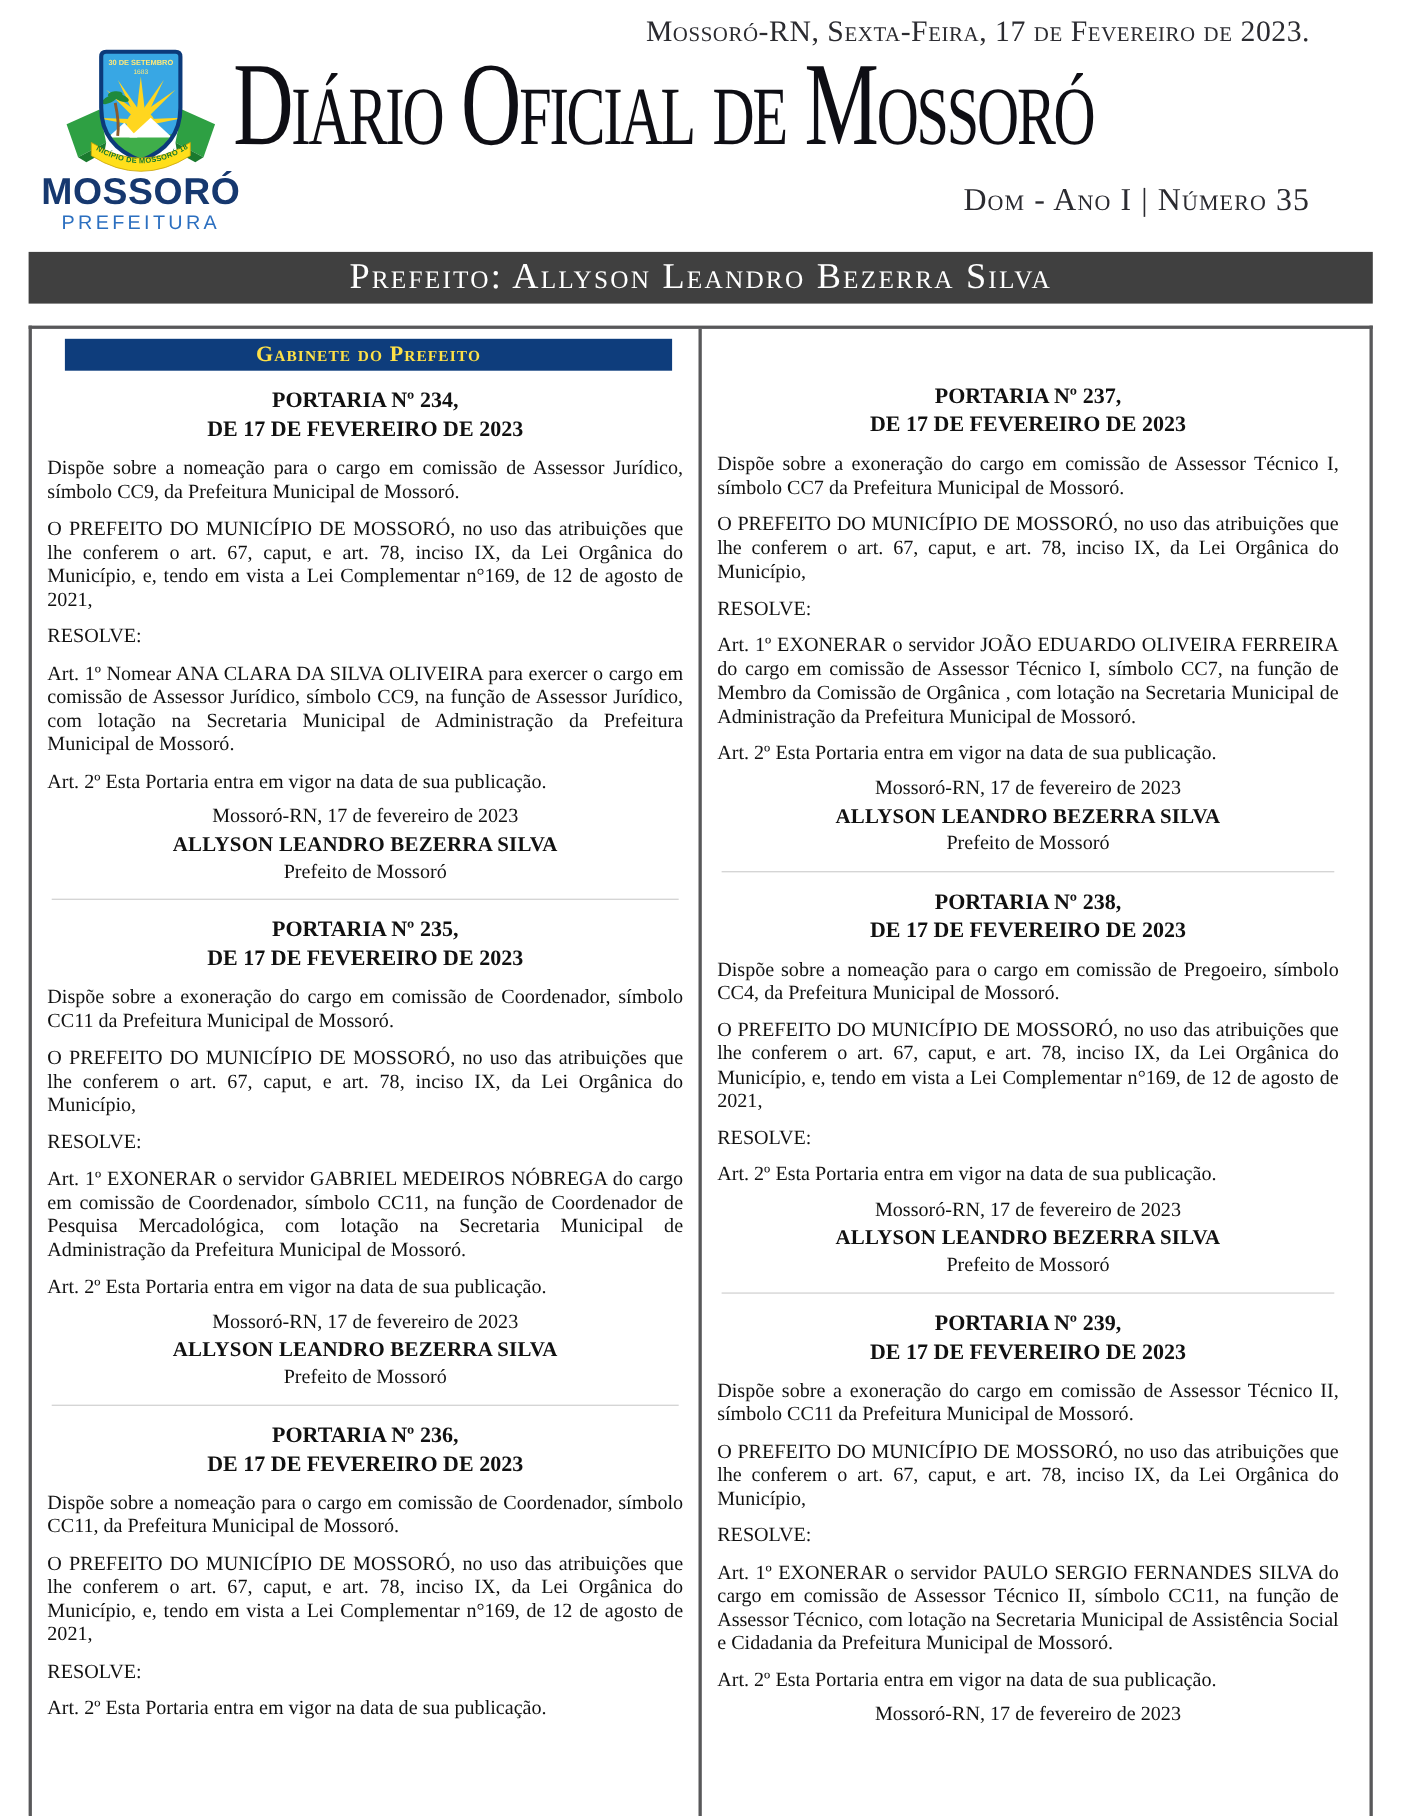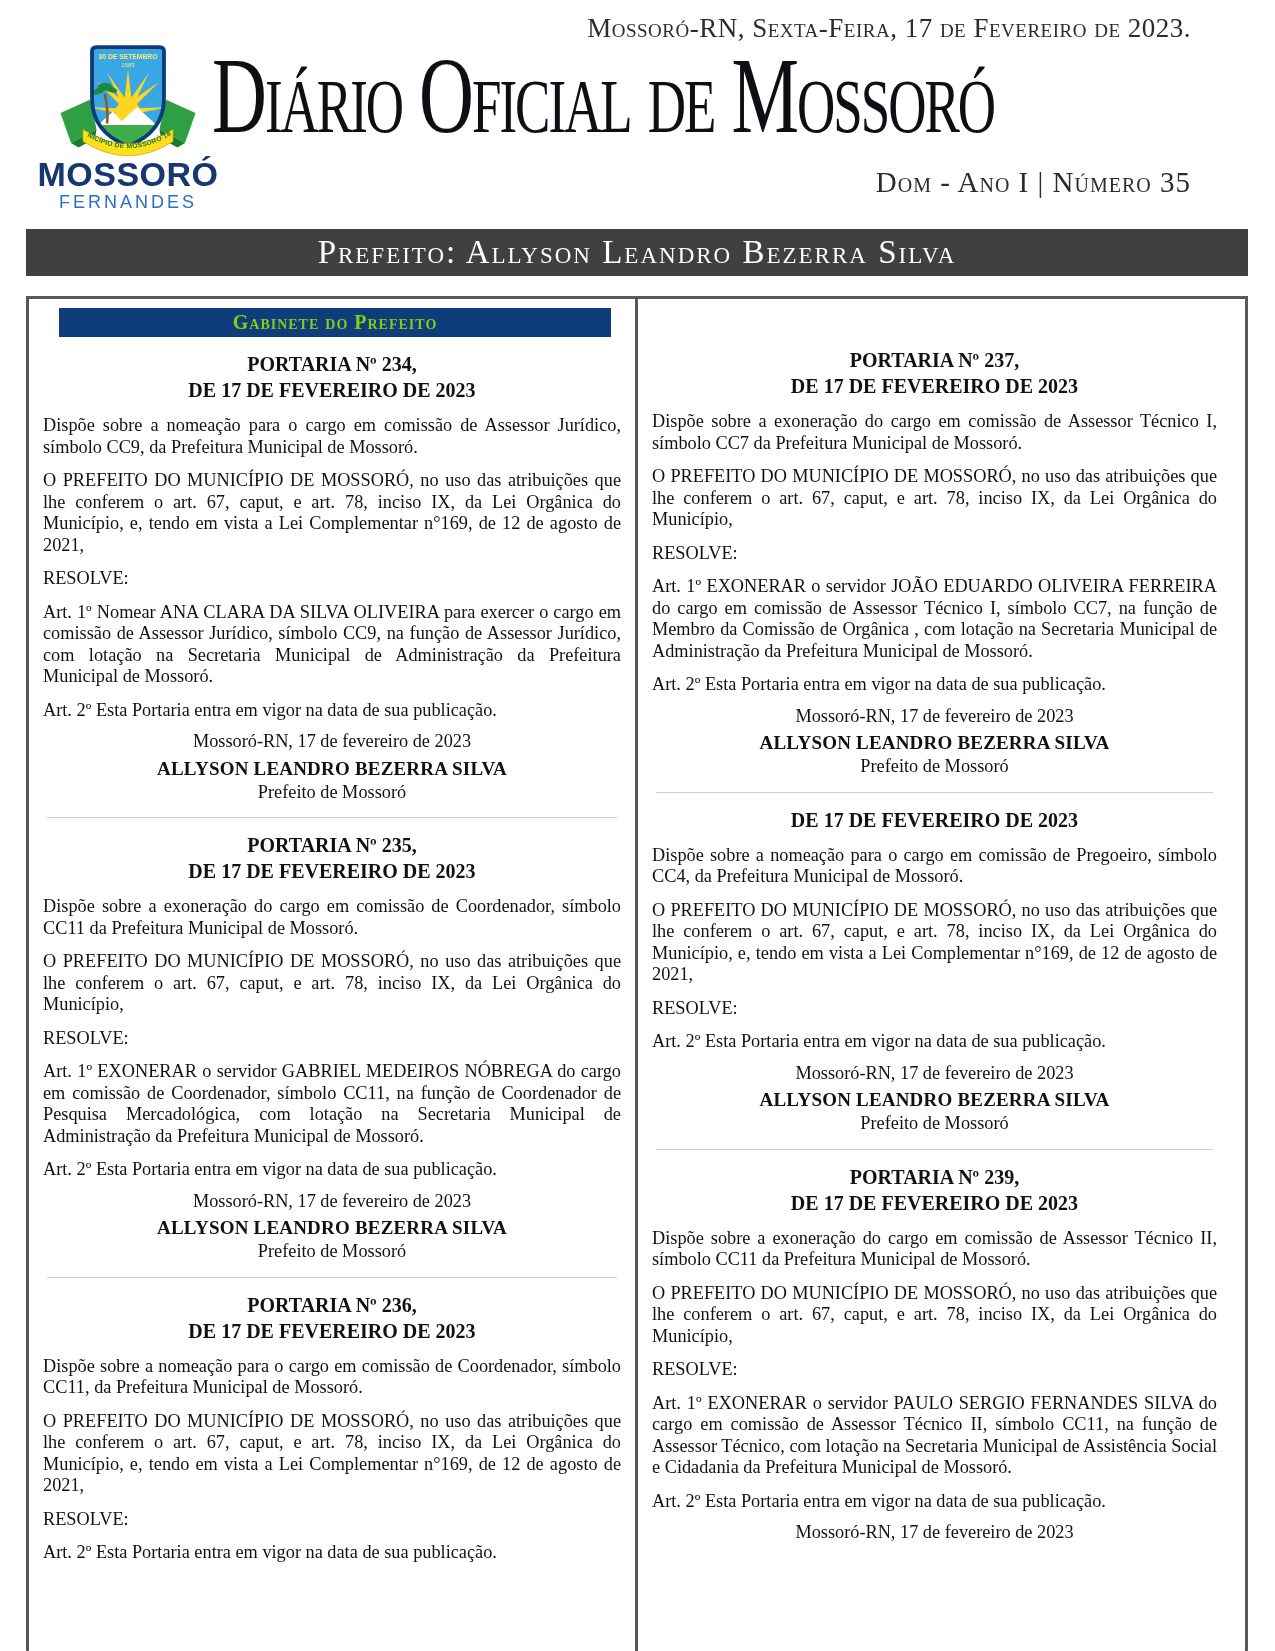--- a/index.html
+++ b/index.html
@@ -25,21 +25,21 @@
                 color:#fff;text-align:center;font-variant:small-caps;font-size:33px;
                 line-height:47px;letter-spacing:2px;}
 
   
   .content{position:absolute;left:26px;right:27px;top:296px;bottom:0;
            border:3px solid #58585a;border-bottom:none;display:flex;align-items:stretch;}
   .col-left{width:592px;padding-left:14px;box-sizing:border-box;}
   .col-divider{width:3px;background:#58585a;margin:0 14px;}
   .col-right{flex:1;padding-right:28px;box-sizing:border-box;}
 
-  .section-bar{margin:9px 10px 0 16px;height:29px;background:#0e3d7c;color:#84cc16;text-align:center;
+  .section-bar{margin:9px 10px 0 16px;height:29px;background:#0e3d7c;color:#fde047;text-align:center;
                font-variant:small-caps;font-weight:bold;font-size:20px;line-height:29px;
                letter-spacing:1px;}
 
   .portaria-heading{text-align:center;font-weight:bold;font-size:20px;line-height:26px;margin:14px 0 0;}
   #col-right section:first-child .portaria-heading{margin-top:48px;}
   .para{margin:12px 0 0;font-size:18.3px;line-height:21.5px;text-align:justify;}
   .signoff{text-align:center;}
   .signoff .place{margin-top:10px;font-size:18.3px;line-height:21.5px;}
   .signoff .name{margin-top:4px;font-weight:bold;font-size:19px;line-height:24px;letter-spacing:.2px;}
   .signoff .role{margin-top:1px;font-size:18.3px;line-height:21.5px;}
@@ -92,21 +92,21 @@
           <text x="100" y="31" text-anchor="middle" font-family="Liberation Sans, sans-serif" font-size="8" fill="#ffe97a">1683</text>
         </g>
         <path d="M52,10 Q52,4 58,4 L142,4 Q148,4 148,10 L148,72 Q148,118 100,136 Q52,118 52,72 Z" fill="none" stroke="#0c3a7a" stroke-width="5"></path>
 
         <path d="M40,114 Q100,152 160,114 L160,130 Q100,168 40,130 Z" fill="#ffdf1b" stroke="#caa409" stroke-width="1"></path>
         <text font-family="Liberation Sans, sans-serif" font-size="9" font-weight="bold" fill="#157a2e" letter-spacing="0.4">
           <textPath href="#bandCurve" startOffset="50%" text-anchor="middle">MUNICÍPIO DE MOSSORÓ 1852</textPath>
         </text>
       </svg>
       <div class="logo-name">MOSSORÓ</div>
-      <div class="logo-sub">FERNANDES</div>
+      <div class="logo-sub">PREFEITURA</div>
     </div>
 
     <div class="title-wrap">
       <h1 class="gazette-title">Diário Oficial de Mossoró</h1>
     </div>
 
     <div class="edition-line">Dom - Ano I | Número 35</div>
   </header>
 
   <div class="prefeito-bar">Prefeito: Allyson Leandro Bezerra Silva</div>
@@ -188,20 +188,21 @@
     <div class="signoff">
       <div class="place">Mossoró-RN, 17 de fevereiro de 2023</div>
       <div class="name">ALLYSON LEANDRO BEZERRA SILVA</div>
       <div class="role">Prefeito de Mossoró</div>
     </div>
     <hr class="divider">
   </section>
 
   <section class="portaria">
     <div class="portaria-heading">
+      <div>PORTARIA Nº 238,</div>
       <div>DE 17 DE FEVEREIRO DE 2023</div>
     </div>
     <div>
               <p class="para">Dispõe sobre a nomeação para o cargo em comissão de Pregoeiro, símbolo CC4, da Prefeitura Municipal de Mossoró.</p>
               <p class="para">O PREFEITO DO MUNICÍPIO DE MOSSORÓ, no uso das atribuições que lhe conferem o art. 67, caput, e art. 78, inciso IX, da Lei Orgânica do Município, e, tendo em vista a Lei Complementar n°169, de 12 de agosto de 2021,</p>
               <p class="para">RESOLVE:</p>
               <p class="para">Art. 2º Esta Portaria entra em vigor na data de sua publicação.</p>
             </div>
     <div class="signoff">
       <div class="place">Mossoró-RN, 17 de fevereiro de 2023</div>

